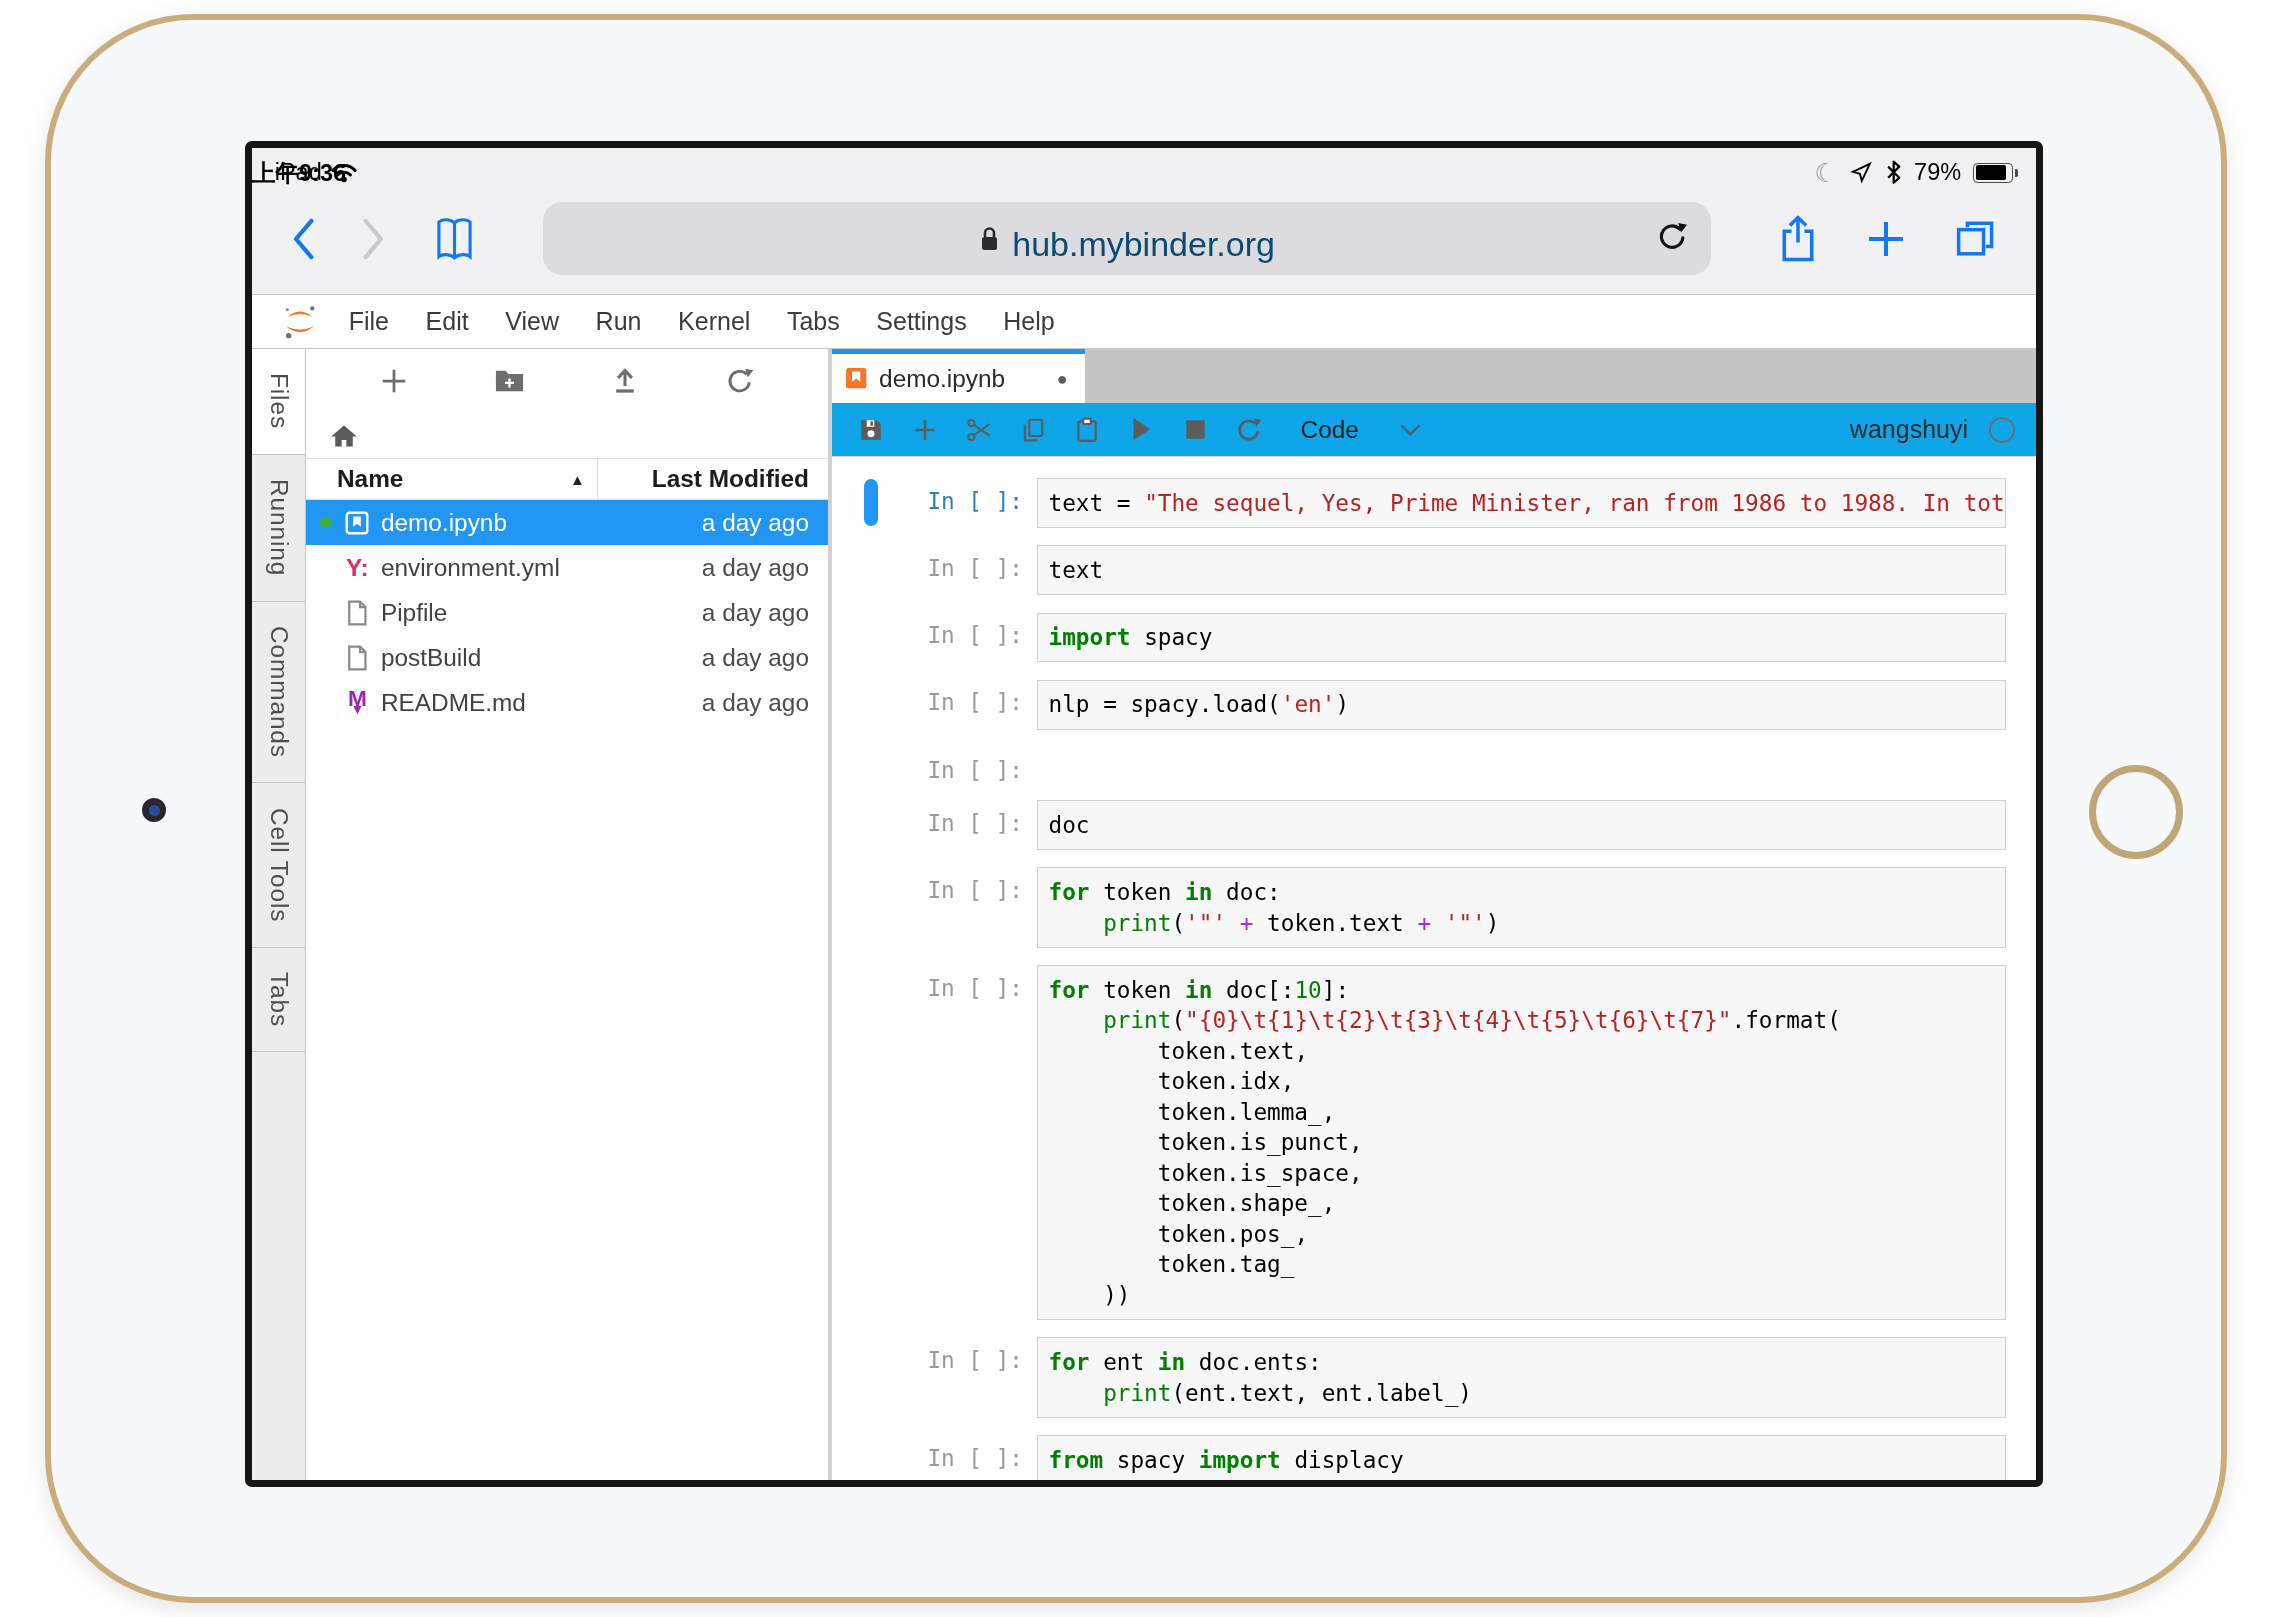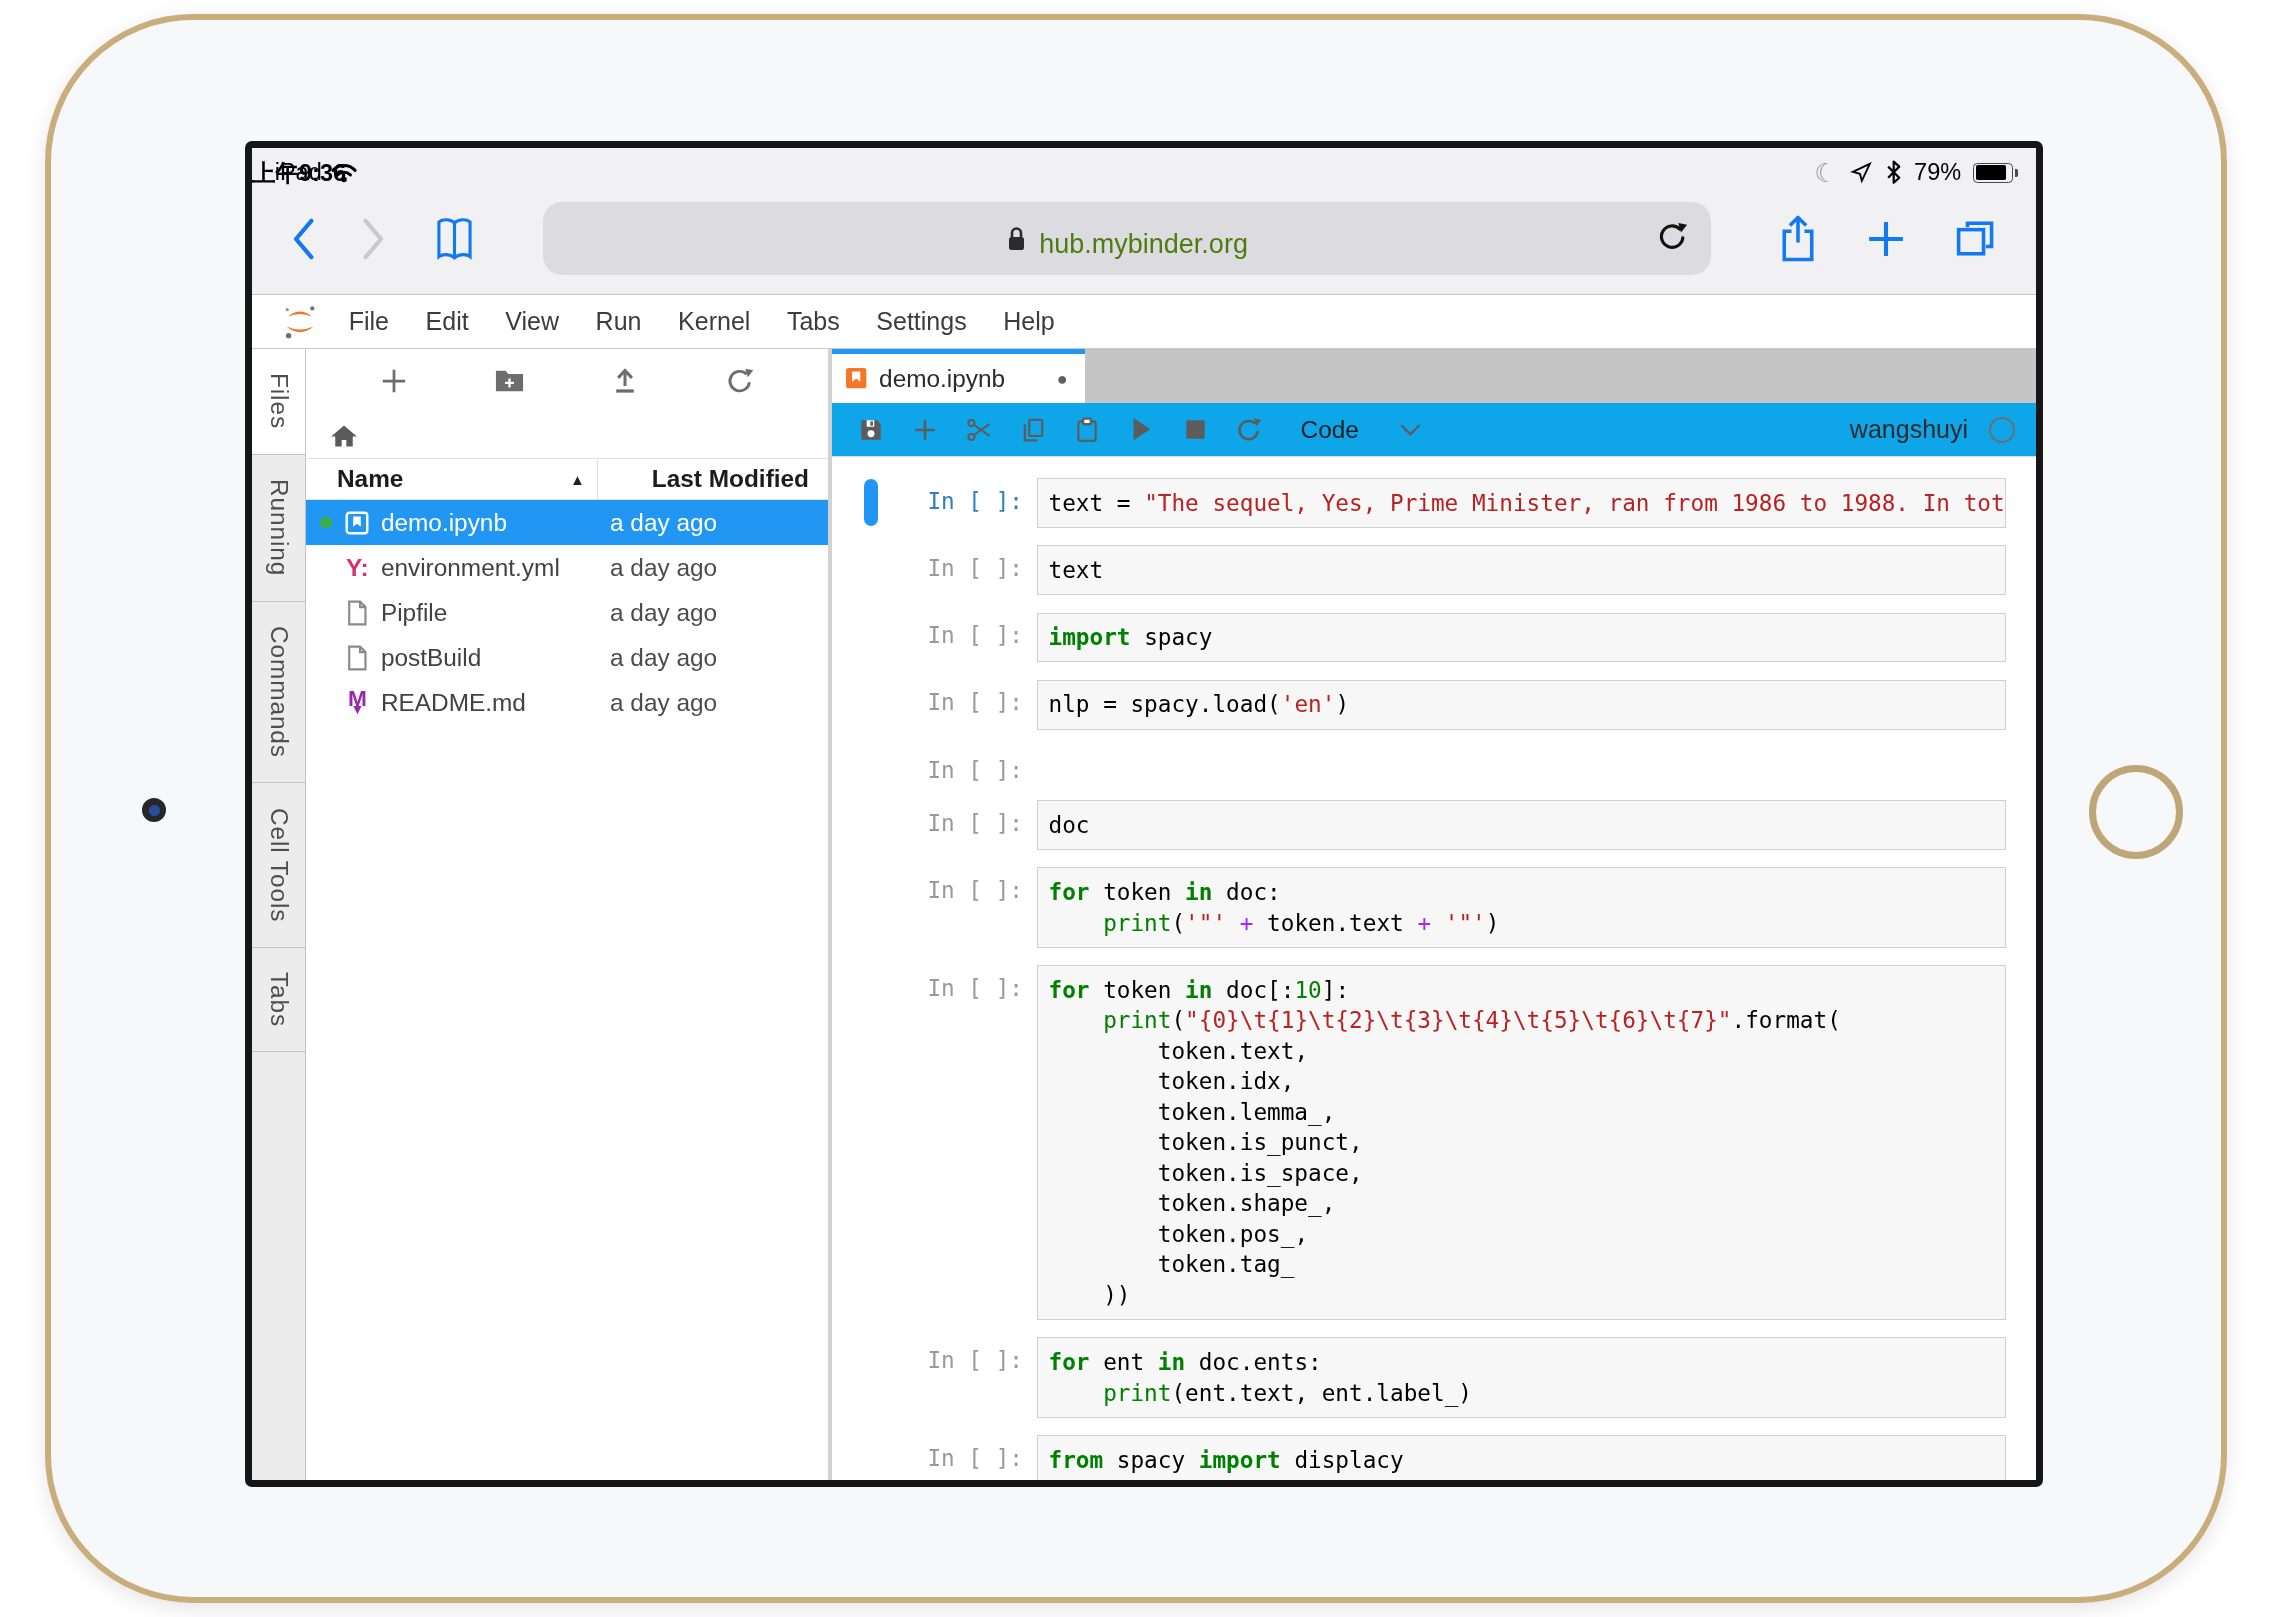--- a/index.html
+++ b/index.html
@@ -32,21 +32,21 @@
   .moon { color:#9a9aa0; font-size:26px; line-height:1; }
   .battery { width:40px; height:20px; border:1.7px solid #4a4a4a; border-radius:4.4px; position:relative; }
   .battery::after { content:""; position:absolute; right:-6.1px; top:5.2px; width:3.5px; height:7.8px; background:#4a4a4a; border-radius:0 1.7px 1.7px 0; }
   .battery i { position:absolute; left:1.7px; top:1.7px; bottom:1.7px; width:79%; background:#000; border-radius:1.7px; display:block; }
 
   .safari-bar { height:103px; display:flex; align-items:center; padding:0 38px 8.7px 38px; gap:45px;
     border-bottom:0.9px solid #c8c7cc; }
   .nav-ico { display:flex; align-items:center; justify-content:center; }
   .url-field { flex:1; height:73px; background:#dcdbe0; border-radius:19px; position:relative;
     display:flex; align-items:center; justify-content:center; gap:12.2px; margin:0 21px; }
-  .url-text { font-size:27px; color:#4d7c0f;margin-top:12px; }
+  .url-text { font-size:34px; color:#0c4a6e;margin-top:12px; }
   .reload { position:absolute; right:12.2px; top:8.7px; width:52px; height:52px; display:flex; align-items:center; justify-content:center; }
 
   
   .jl-menubar { height:54px; background:#fff; border-bottom:0.9px solid #c9c9c9; display:flex; align-items:center; padding-left:17.4px; }
   .jl-logo { width:61px; display:flex; justify-content:center; }
   .jl-menu-item { padding:0 18.3px; font-size:25px; color:#3c3c3c; }
 
   .jl-main { flex:1; display:flex; min-height:0; }
   .jl-activity { width:54px; background:#ececec; border-right:0.9px solid #c4c4c4; display:flex; flex-direction:column; }
   .jl-side-tab { display:flex; align-items:center; justify-content:center; padding:24.4px 0; border-bottom:0.9px solid #c4c4c4; background:#ececec; }
@@ -58,21 +58,21 @@
   .fb-crumb { height:45px; display:flex; align-items:center; padding-left:24.4px; color:#5a5a5a; }
   .fb-header { height:42px; display:flex; align-items:stretch; border-top:0.9px solid #e0e0e0; border-bottom:0.9px solid #e0e0e0; font-size:24.4px; color:#1c1c1c; font-weight:bold; }
   .fbh-name { flex:1; display:flex; align-items:center; padding-left:31px; }
   .fbh-sort { margin-left:auto; margin-right:12.2px; font-size:15px; color:#222; }
   .fbh-mod { width:231px; border-left:0.9px solid #e0e0e0; display:flex; align-items:center; justify-content:flex-end; padding-right:19px; }
   .fb-row { height:45px; display:flex; align-items:center; padding-left:8.7px; font-size:24.4px; color:#424242; }
   .fb-row .dot-col { width:22.7px; display:flex; justify-content:center; }
   .run-dot { width:11.3px; height:11.3px; border-radius:50%; background:#3cb043; }
   .fb-row .icon-col { width:40px; display:flex; justify-content:center; align-items:center; }
   .fb-row .name-col { flex:1; padding-left:3.5px; white-space:nowrap; overflow:hidden; }
-  .fb-row .mod-col { width:218px; text-align:left; padding-right:19px; color:#4c4c4c; }
+  .fb-row .mod-col { width:218px; text-align:right; padding-right:19px; color:#4c4c4c; }
   .fb-row.selected { background:#2196f3; color:#ffffff; }
   .fb-row.selected .mod-col { color:#ffffff; }
   .yml-ico { color:#d6336c; font-weight:bold; font-size:24.4px; }
   .md-ico { color:#9c27b0; font-weight:bold; font-size:22.7px; display:flex; flex-direction:column; align-items:center; line-height:0.62; }
   .md-ico i { font-style:normal; font-size:14px; }
 
   .jl-dock { flex:1; display:flex; flex-direction:column; min-width:0; background:#fff; }
   .dock-tabbar { height:54px; background:#c5c5c5; display:flex; }
   .dock-tab { width:253px; background:#ffffff; border-top:5.2px solid #2196f3; display:flex; align-items:center; padding:0 17.4px 0 12.2px; gap:10.5px; }
   .dock-tab .tab-label { font-size:24.4px; color:#2b2b2b; }

